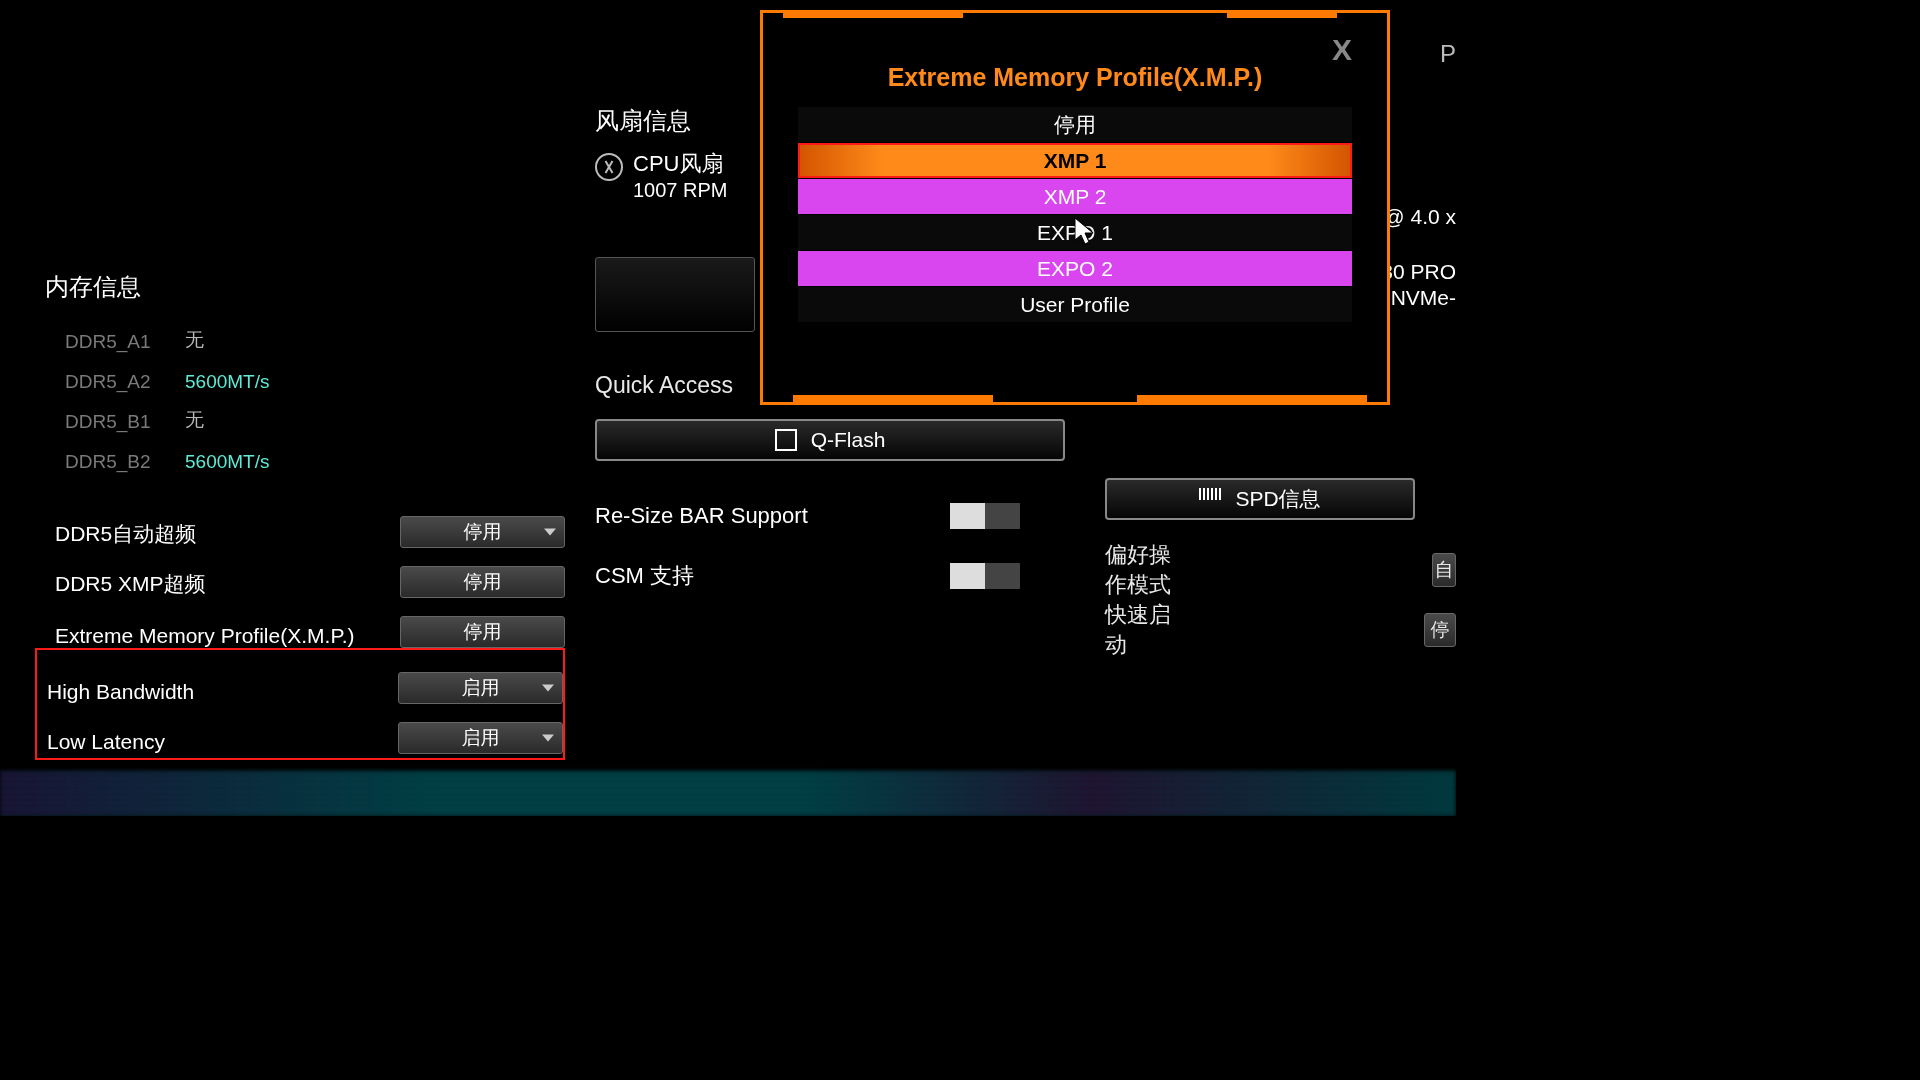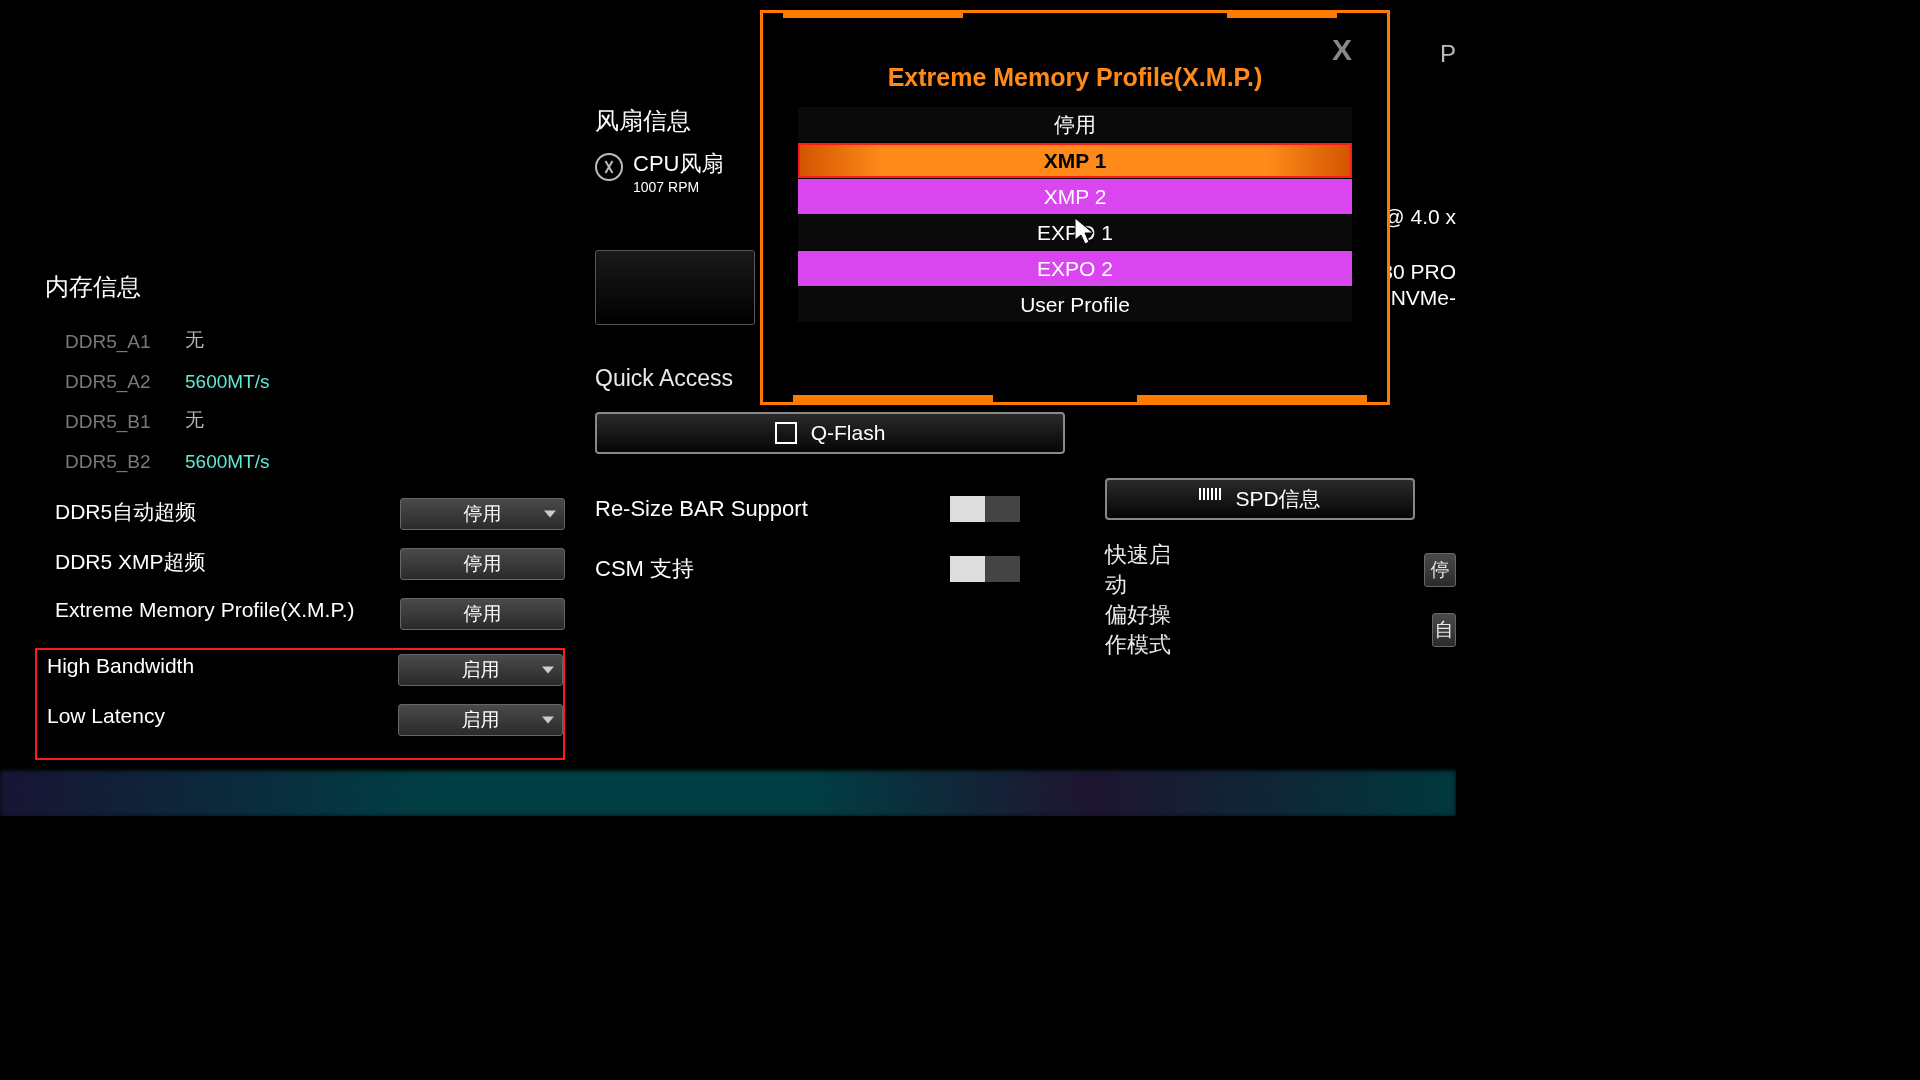--- a/index.html
+++ b/index.html
@@ -33,21 +33,21 @@
   font-size: 19px;
 }
 .mem-slot { width: 140px; color: #7a7a7a; padding-left: 20px; }
 .mem-val  { color: #5eead4; }
 .mem-val.dim { color: #b8b8b8; }
 
 
 .settings { margin-top: 25px; }
 .setting-row {
   display: flex;
-  align-items: flex-start;
+  align-items: flex-end;
   height: 50px;
   font-size: 21px;
   padding-left: 10px;
   gap: 38px;
 }
 .setting-label { flex: 1; color: #fff; }
 .dropdown {
   width: 165px;
   height: 32px;
   background: linear-gradient(#4a4a4a,#2a2a2a);
@@ -92,21 +92,21 @@
   width: 28px; height: 28px; border-radius: 50%;
   border: 2px solid #bbb; position: relative;
   margin-top: 4px;
 }
 .fan-icon::before, .fan-icon::after {
   content: ""; position: absolute; background: #bbb;
 }
 .fan-icon::before { width: 2px; height: 14px; left: 11px; top: 5px; transform: rotate(30deg);}
 .fan-icon::after  { width: 2px; height: 14px; left: 11px; top: 5px; transform: rotate(-30deg);}
 .fan-name { font-size: 22px; color: #fff; }
-.fan-rpm  { font-size: 14px; color: #fff; }
+.fan-rpm  { font-size: 20px; color: #fff; }
 
 .blur-box {
   margin-top: 55px;
   width: 160px; height: 75px;
   background: linear-gradient(#1a1a1a,#000);
   border: 1px solid #555;
   border-radius: 3px;
 }
 
 .quick-title {
@@ -335,26 +335,26 @@
       <span></span>
       <span></span>
       <span></span>
       <span></span>
     </span>
   <span>SPD信息</span>
 </div>
 
 <div class="right-toggles">
   <div class="right-tog-row">
+    <div>偏好操作模式</div>
+    <div class="auto-chip">自</div>
+  </div>
+  <div class="right-tog-row">
     <div>快速启动</div>
     <div class="auto-chip">停</div>
-  </div>
-  <div class="right-tog-row">
-    <div>偏好操作模式</div>
-    <div class="auto-chip">自</div>
   </div>
 </div>
 
 <div class="edge-txt" style="top:40px; font-size:24px; color:#bbb;">P</div>
 <div class="edge-txt" style="top:205px;">@ 4.0 x</div>
 <div class="edge-txt" style="top:260px;">80 PRO</div>
 <div class="edge-txt" style="top:286px;">NVMe-</div>
 
 <div class="popup">
   <div class="popup-corner tl"></div>

